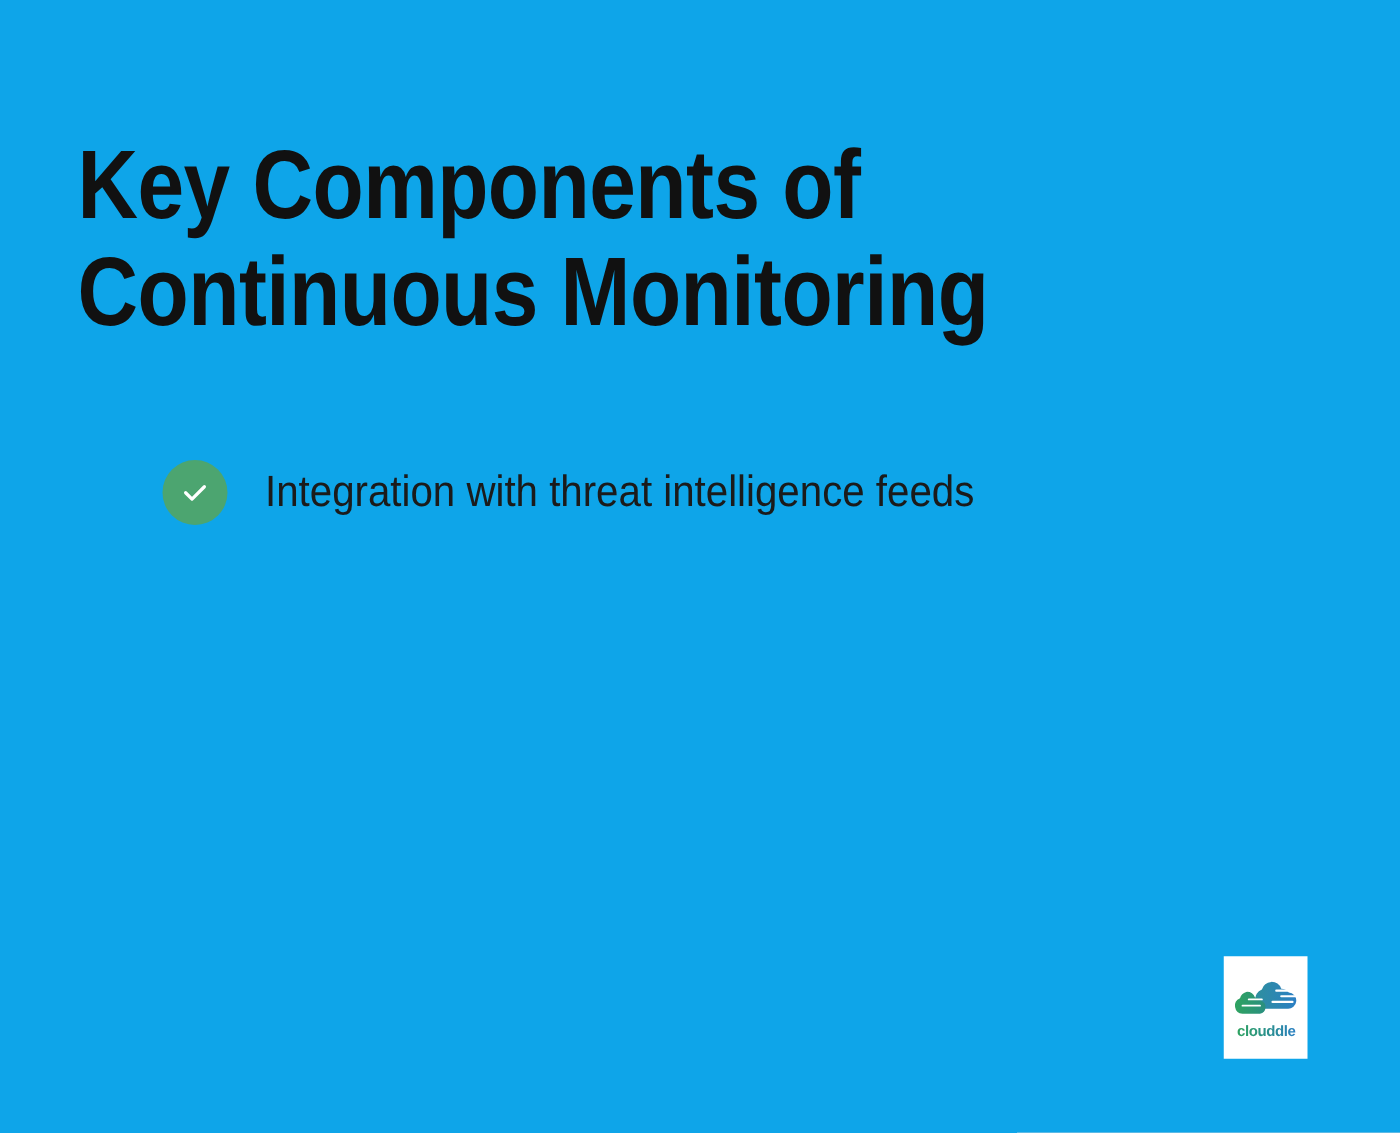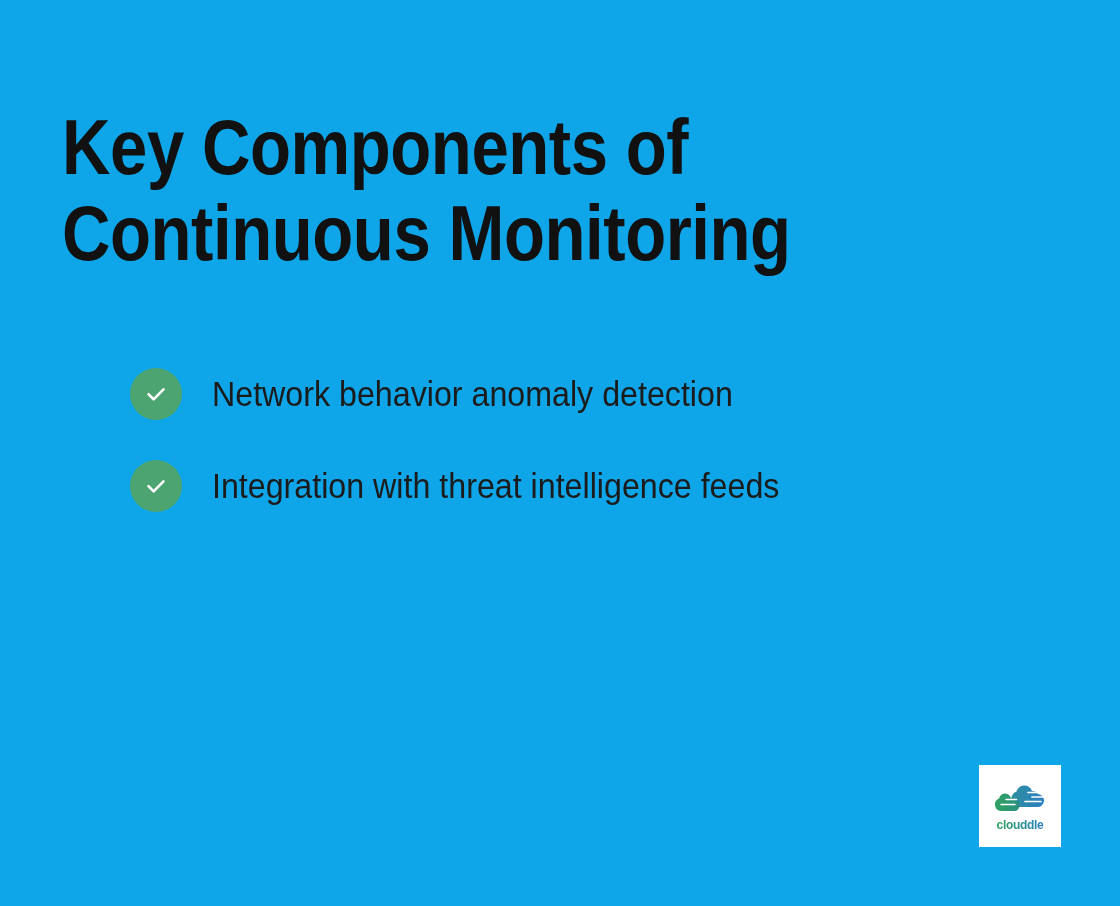--- a/index.html
+++ b/index.html
@@ -83,21 +83,21 @@
     white-space: nowrap;
     transform: scaleX(0.92);
     transform-origin: left center;
   }
 
   
   .logo-card {
     position: absolute;
     left: 979px;
     top: 765px;
-    width: 82px;
+    width: 67px;
     height: 82px;
     background: #ffffff;
     display: flex;
     flex-direction: column;
     align-items: center;
     justify-content: center;
   }
 
   .logo-mark {
     display: block;
@@ -116,28 +116,20 @@
 <body>
 
 <div class="slide">
 
   <div class="slide-title">Key Components of
 Continuous Monitoring</div>
 
   <div class="bullet-list">
 
 
-    <div class="bullet-row">
-      <span class="check-badge">
-        <svg width="30" height="30" viewBox="0 0 30 30" aria-hidden="true">
-          <path d="M7.5 15.2 L12.6 20.3 L22.5 10.4" fill="none" stroke="#ffffff" stroke-width="2.6" stroke-linecap="round" stroke-linejoin="round"></path>
-        </svg>
-      </span>
-      <span class="bullet-text">Network behavior anomaly detection</span>
-    </div>
 
 
     <div class="bullet-row">
       <span class="check-badge">
         <svg width="30" height="30" viewBox="0 0 30 30" aria-hidden="true">
           <path d="M7.5 15.2 L12.6 20.3 L22.5 10.4" fill="none" stroke="#ffffff" stroke-width="2.6" stroke-linecap="round" stroke-linejoin="round"></path>
         </svg>
       </span>
       <span class="bullet-text">Integration with threat intelligence feeds</span>
     </div>

